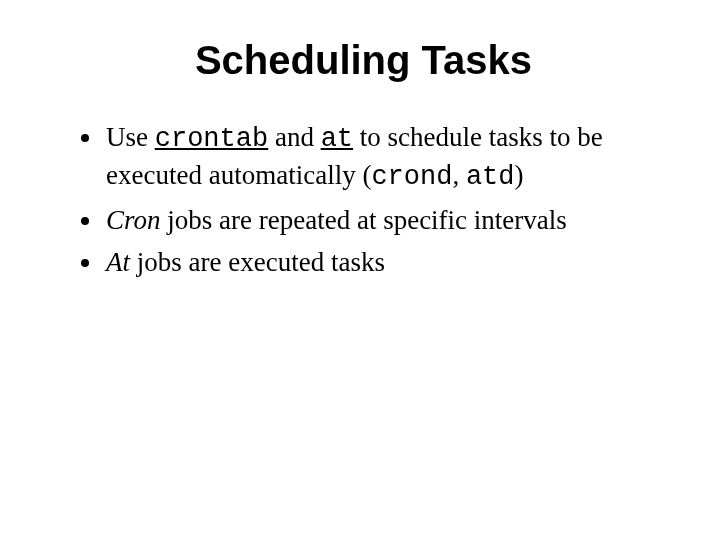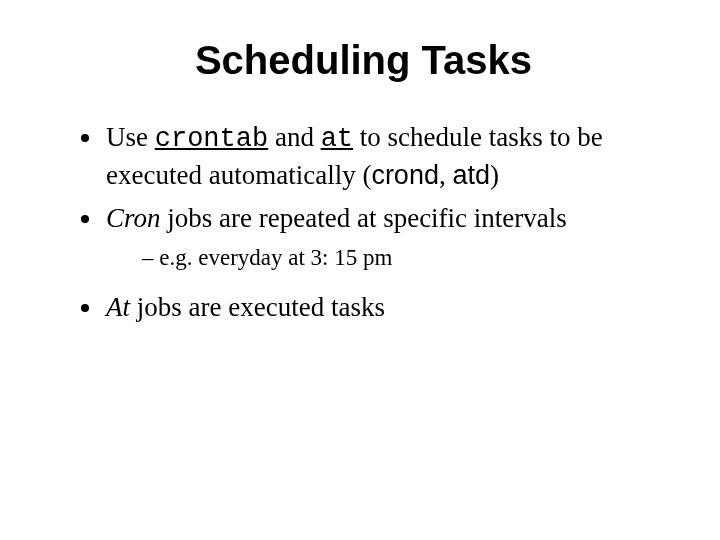--- a/index.html
+++ b/index.html
@@ -43,21 +43,21 @@
     font-size: 23px;
   }
   ul.sub > li::before {
     content: "– ";
   }
   .mono {
     font-family: "Courier New", Courier, monospace;
     text-decoration: underline;
   }
   .sans {
-    font-family: Liberation Sans, sans-serif;
+    font-family: Liberation Mono, monospace;
     margin-top: 17px;
   }
   .ital {
     font-style: italic;
     margin-top: 7px;
   }
 </style>
 </head>
 <body>
 
@@ -65,23 +65,20 @@
   <div class="title">Scheduling Tasks</div>
 
   <ul class="top">
 
     <li>
       <span>Use </span><span class="mono">crontab</span><span> and </span><span class="mono">at</span><span> to schedule tasks to be executed automatically (</span><span class="sans">crond</span><span>, </span><span class="sans">atd</span><span>)</span>
     </li>
 
     <li>
       <span class="ital">Cron</span><span> jobs are repeated at specific intervals</span>
-      <ul class="sub">
-        <li>e.g. everyday at 3: 15 pm</li>
-      </ul>
     </li>
 
     <li>
       <span class="ital">At</span><span> jobs are executed tasks</span>
     </li>
 
   </ul>
 </div>
 
 </body></html>

